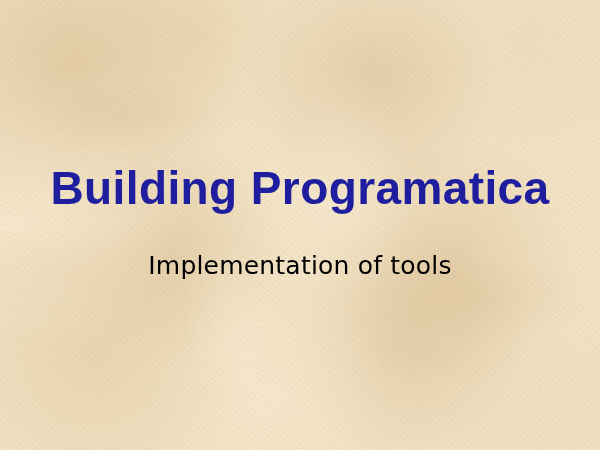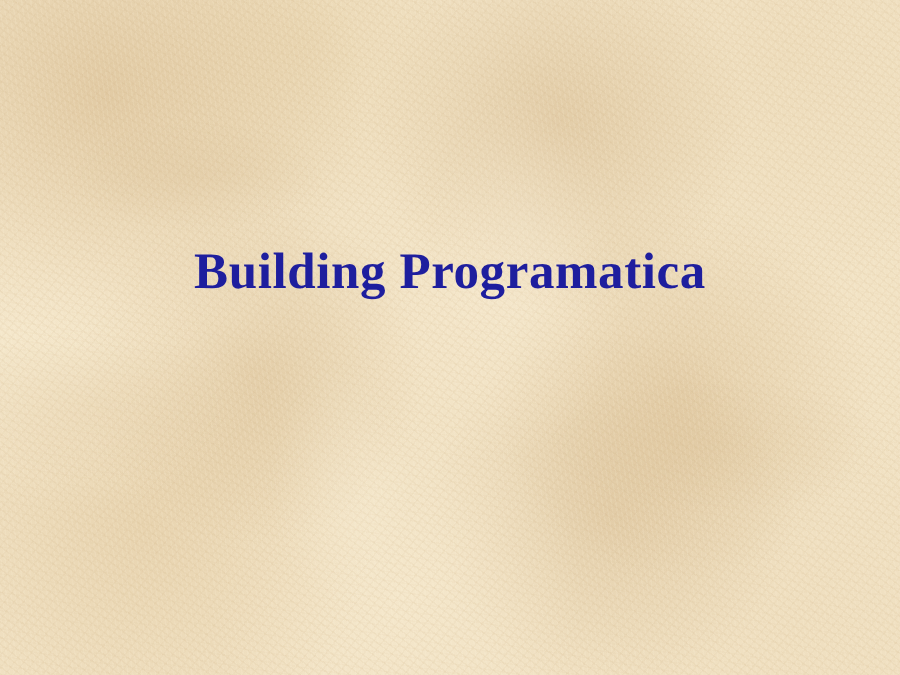--- a/index.html
+++ b/index.html
@@ -74,22 +74,22 @@
     position: absolute;
     inset: 0;
   }
 
   .slide-title {
     position: absolute;
     left: 0;
     right: 0;
     top: 162px;
     text-align: center;
-    font-family: Liberation Serif, serif;
-    font-size: 34px;
+    font-family: Liberation Sans, sans-serif;
+    font-size: 46px;
     font-weight: bold;
     letter-spacing: 0.4px;
     color: #1e1e9e;
     white-space: nowrap;
     line-height: 1.15;
   }
 
   .slide-subtitle {
     position: absolute;
     left: 0;
@@ -111,16 +111,17 @@
 <div id="slide">
 
   <div class="paper-base"></div>
   <div class="paper-grain"></div>
   <div class="paper-swirl"></div>
 
   <div class="content">
 
     <div class="slide-title">Building Programatica</div>
 
+    <div class="slide-subtitle">Implementation of tools</div>
 
   </div>
 
 </div>
 
 </body></html>

